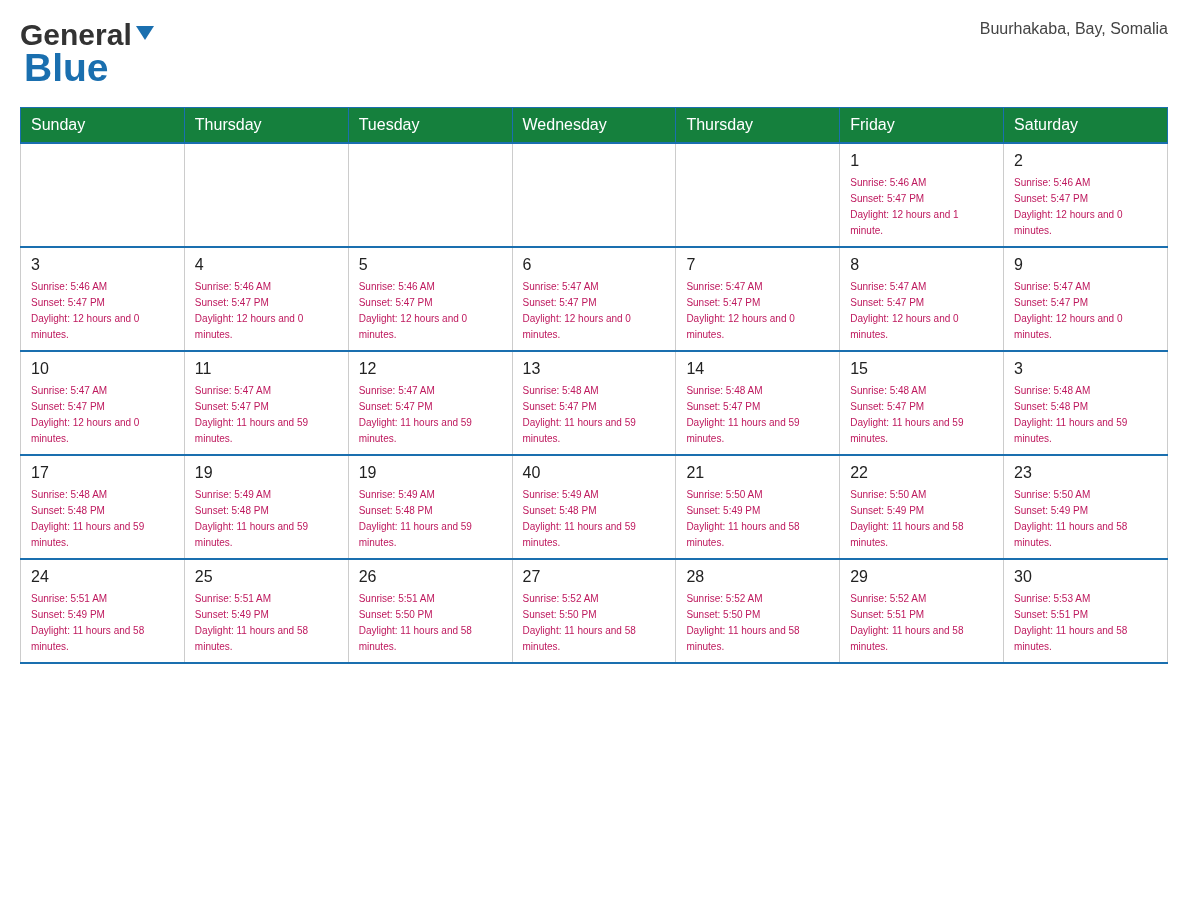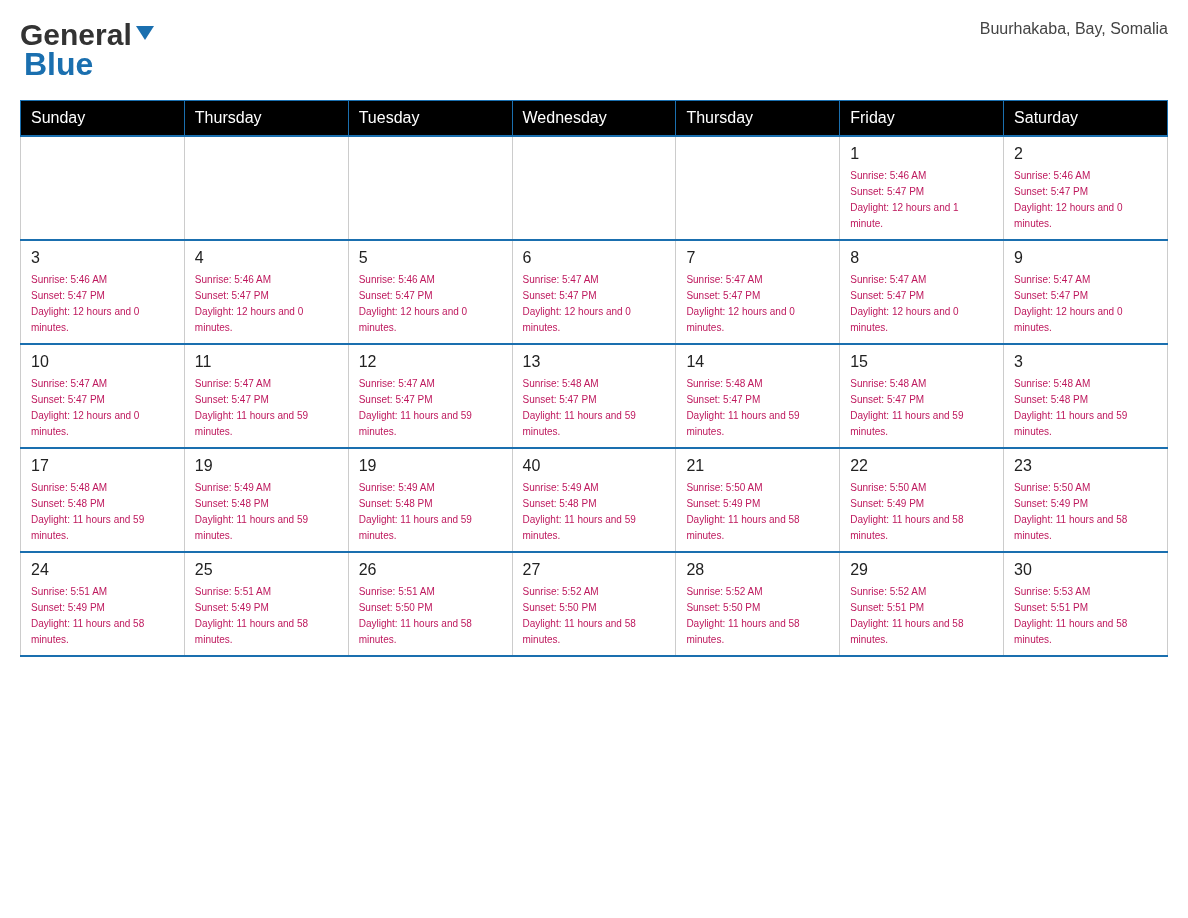--- a/index.html
+++ b/index.html
@@ -30,21 +30,21 @@
       font-size: 16px;
       font-weight: normal;
       color: #444;
     }
     .calendar {
       width: 100%;
       border-collapse: collapse;
       border: 1px solid #aaa;
     }
     .calendar th {
-      background-color: #000000;
+      background-color: #15803d;
       color: #fff;
       padding: 8px 10px;
       text-align: left;
       font-size: 16px;
       font-weight: normal;
       border: 1px solid #1a6faf;
     }
     .calendar td {
       vertical-align: top;
       padding: 8px 10px;
@@ -81,21 +81,21 @@
 
 <div class="header">
   <div class="logo-container">
     <div style="display:flex;align-items:center;">
       <span style="font-size:30px;font-weight:bold;color:#333;text-align:right;">General</span>
       <svg width="22" height="22" viewBox="0 0 22 22" style="margin-left:2px;margin-top:-4px;">
         <polygon points="2,4 20,4 11,18" fill="#1a6faf"></polygon>
       </svg>
     </div>
     <div style="margin-top:-2px;">
-      <span style="font-size:32px;font-weight:bold;color:#1a6faf;margin-left:4px;">Blue</span>
+      <span style="font-size:39px;font-weight:bold;color:#1a6faf;margin-left:4px;">Blue</span>
     </div>
   </div>
   <div class="title-block">
     <h2>Buurhakaba, Bay, Somalia</h2>
   </div>
 </div>
 
 <table class="calendar">
   <thead>
     <tr>

